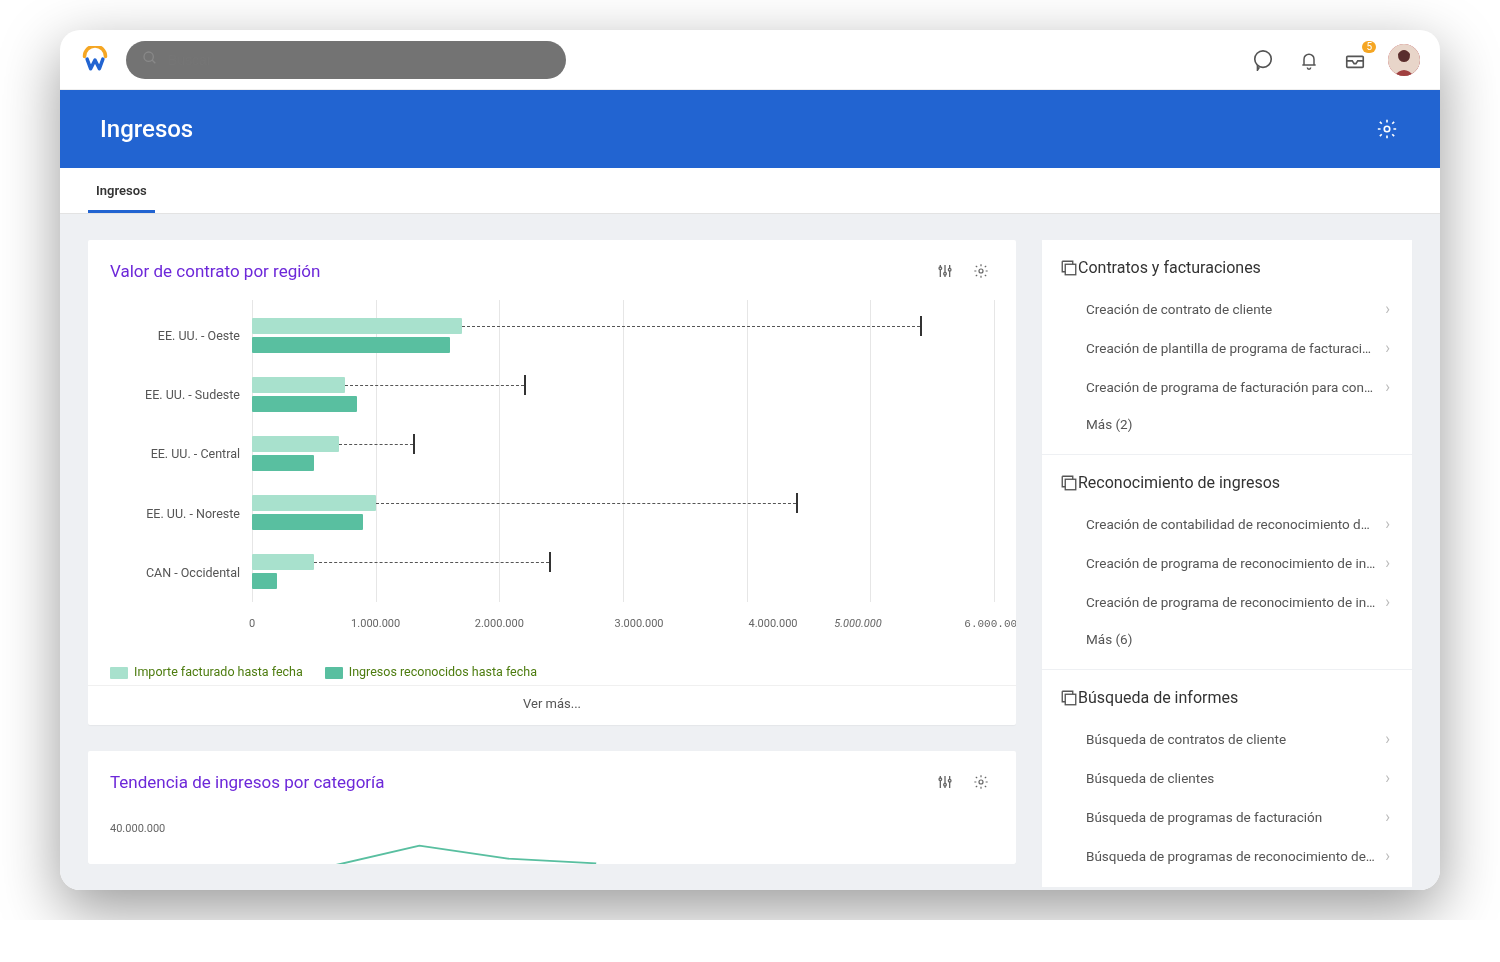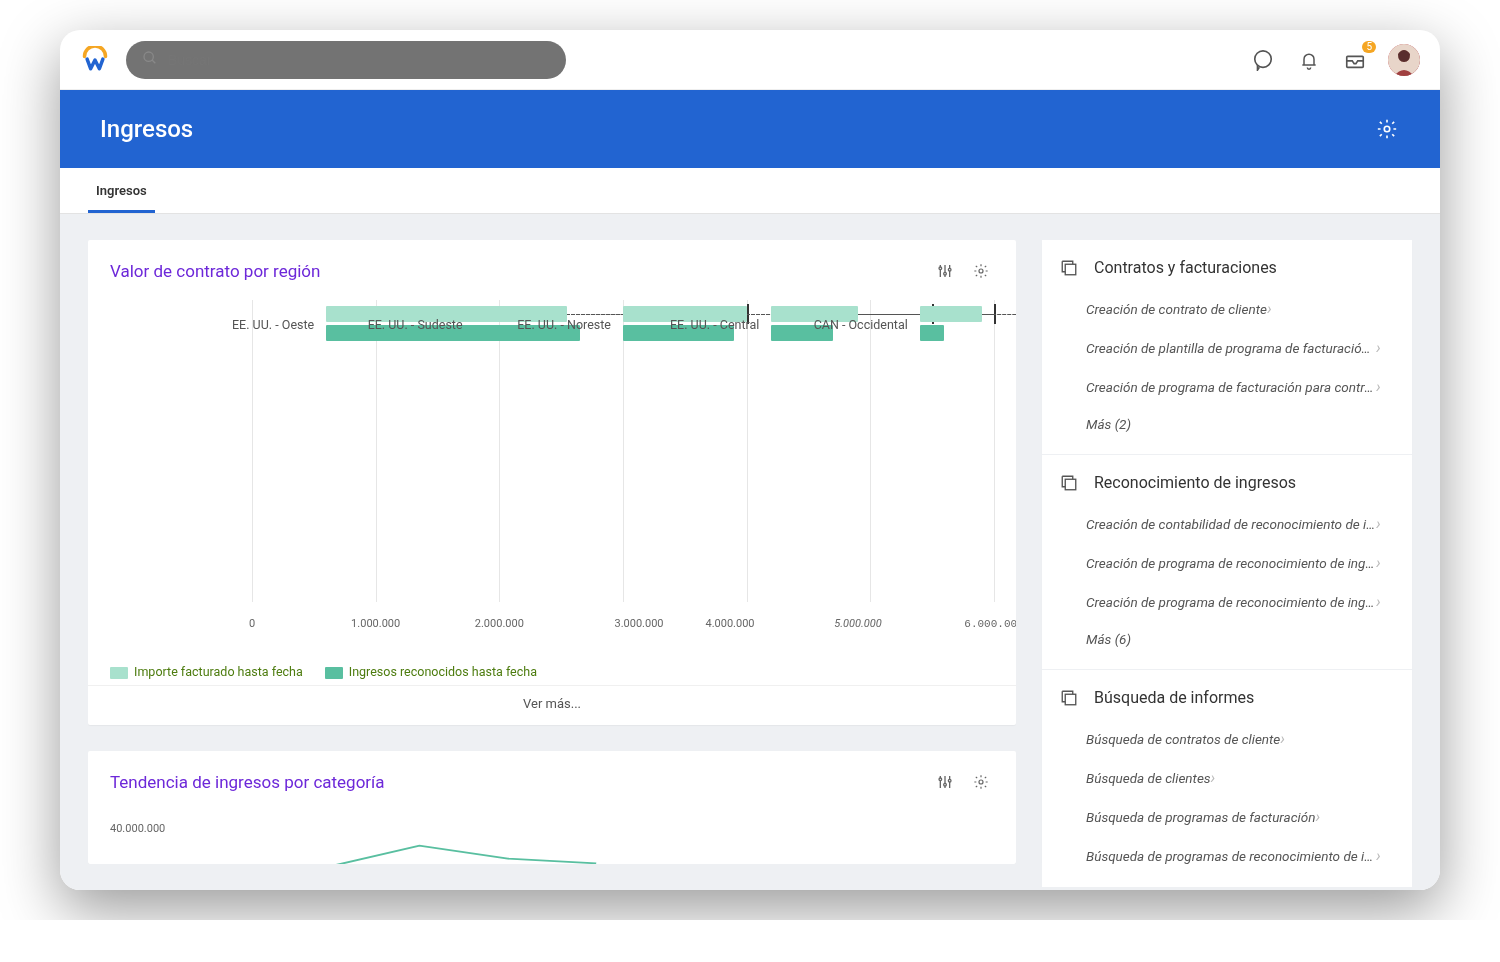--- a/index.html
+++ b/index.html
@@ -109,21 +109,21 @@
   .card-head {
     display:flex; align-items:center; justify-content:space-between;
     padding: 18px 22px 8px;
   }
   .card-title { font-size: 17px; font-weight: 400; color:#6d28d9; }
   .card-tools { display:flex; gap:10px; color:#777;}
   .chart-area { padding: 8px 22px 14px; }
   .grid-zone { position:relative; flex:1; height: 330px; margin-left: 142px; }
   .gridline { position:absolute; top:0; bottom:28px; width:1px; background:#e6e6e6; }
   .xlabel { position:absolute; bottom:0; font-size:11px; color:#666; transform:translateX(-50%);}
-  .rows-overlay { position:absolute; left:0; right:0; top:6px; bottom:28px; display:flex; justify-content:space-around; }
+  .rows-overlay { position:absolute; left:0; right:0; top:6px; bottom:28px; display:flex; flex-direction:column; justify-content:space-around; }
   .row-overlay { position:relative; height:36px;}
   .yslot { position:absolute; left:-142px; width:130px; height:36px; display:flex; align-items:center; justify-content:flex-end; font-size:12.5px; color:#555;}
   .bar-o { position:absolute; height:16px; border-radius:1px; left:0;}
   .bar-o.top { top:0; background:#a8e1cd;}
   .bar-o.bot { top:19px; background:#59bfa0;}
   .tick-o { position:absolute; width:2px; height:20px; background:#333;}
   .dash-o { position:absolute; height:0; border-top:1.3px dashed #555;}
   .legend { display:flex; gap:22px; padding: 20px 22px 6px; font-size:12.5px; color:#4d7c0f; align-items:flex-start;}
   .swatch { width:18px; height:12px; border-radius:1px; display:inline-block; margin-right:6px; vertical-align:middle;}
   .sw1 { background:#a8e1cd; }
@@ -131,24 +131,24 @@
   .ver-mas { text-align:center; font-size:13px; color:#555; padding: 10px 0 14px; border-top:1px solid #f0f0f0; cursor:pointer;}
   
   .peek-chart { padding: 14px 22px; }
   .peek-label { font-size:11px; color:#666; }
   .peek-svg { height: 28px; margin-top:4px; }
   
   .section {
     background:#fff; border-bottom:1px solid #eef0f3;
     padding: 18px 18px 12px;
   }
-  .section-head { display:flex; align-items:center; gap:16px; font-size:16px; color:#333; margin-bottom:12px;}
+  .section-head { display:flex; align-items:center; gap:0; font-size:16px; color:#333; margin-bottom:12px;}
   .link-row {
-    display:flex; align-items:center; justify-content:flex-start;
-    font-size:13.5px; color:#555; padding: 10px 4px 10px 26px; cursor:pointer;font-style:italic;
+    display:flex; align-items:center; justify-content:space-between;
+    font-size:13.5px; color:#555; padding: 10px 4px 10px 26px; cursor:pointer;
   }
   .chev { color:#bbb; font-size:16px;}
   .ellipsis { overflow:hidden; text-overflow:ellipsis; white-space:nowrap; max-width: 290px;}
 </style>
 </head>
 <body>
 
 <div class="frame">
 
   <div class="topbar">
@@ -242,53 +242,53 @@
           <div class="grid-zone" id="gridzone">
               <div class="gridline" style="left: 0px;"></div>
               <div class="xlabel" style="left: 0px;">0</div>
               <div class="gridline" style="left: 123.667px;"></div>
               <div class="xlabel" style="left: 123.667px;">1.000.000</div>
               <div class="gridline" style="left: 247.333px;"></div>
               <div class="xlabel" style="left: 247.333px;">2.000.000</div>
               <div class="gridline" style="left: 371px;"></div>
               <div class="xlabel" style="left: 371px; margin-left: 16px;">3.000.000</div>
               <div class="gridline" style="left: 494.667px;"></div>
-              <div class="xlabel" style="left: 478px;">4.000.000</div>
+              <div class="xlabel" style="left: 521px;">4.000.000</div>
               <div class="gridline" style="left: 618.333px;"></div>
               <div class="xlabel" style="left: 606px; font-style: italic;">5.000.000</div>
               <div class="gridline" style="left: 742px;"></div>
               <div class="xlabel" style="left: 742px; font-family: Liberation Mono, monospace;">6.000.000</div>
               <div class="rows-overlay">
                 <div class="row-overlay">
                   <div class="yslot">EE. UU. - Oeste</div>
                   <div class="bar-o top" style="width: 210.233px;"></div>
                   <div class="bar-o bot" style="width: 197.867px;"></div>
                   <div class="tick-o" style="left: 667.8px; top: -2px;"></div>
                   <div class="dash-o" style="left: 210.233px; width: 457.567px; top: 8px;"></div>
                 </div>
                 <div class="row-overlay">
                   <div class="yslot">EE. UU. - Sudeste</div>
                   <div class="bar-o top" style="width: 92.75px;"></div>
                   <div class="bar-o bot" style="width: 105.117px;"></div>
                   <div class="tick-o" style="left: 272.067px; top: -2px;"></div>
                   <div class="dash-o" style="left: 92.75px; width: 179.317px; top: 8px;"></div>
                 </div>
                 <div class="row-overlay">
+                  <div class="yslot">EE. UU. - Central</div>
+                  <div class="bar-o top" style="width: 86.5667px;"></div>
+                  <div class="bar-o bot" style="width: 61.8333px;"></div>
+                  <div class="tick-o" style="left: 160.767px; top: -2px;"></div>
+                  <div class="dash-o" style="left: 86.5667px; width: 74.2px; top: 8px;"></div>
+                </div>
+                <div class="row-overlay">
                   <div class="yslot">EE. UU. - Noreste</div>
                   <div class="bar-o top" style="width: 123.667px;"></div>
                   <div class="bar-o bot" style="width: 111.3px;"></div>
                   <div class="tick-o" style="left: 544.133px; top: -2px;"></div>
                   <div class="dash-o" style="left: 123.667px; width: 420.467px; top: 8px;"></div>
-                </div>
-                <div class="row-overlay">
-                  <div class="yslot">EE. UU. - Central</div>
-                  <div class="bar-o top" style="width: 86.5667px;"></div>
-                  <div class="bar-o bot" style="width: 61.8333px;"></div>
-                  <div class="tick-o" style="left: 160.767px; top: -2px;"></div>
-                  <div class="dash-o" style="left: 86.5667px; width: 74.2px; top: 8px;"></div>
                 </div>
                 <div class="row-overlay">
                   <div class="yslot">CAN - Occidental</div>
                   <div class="bar-o top" style="width: 61.8333px;"></div>
                   <div class="bar-o bot" style="width: 24.7333px;"></div>
                   <div class="tick-o" style="left: 296.8px; top: -2px;"></div>
                   <div class="dash-o" style="left: 61.8333px; width: 234.967px; top: 8px;"></div>
                 </div>
               </div>
             </div>

